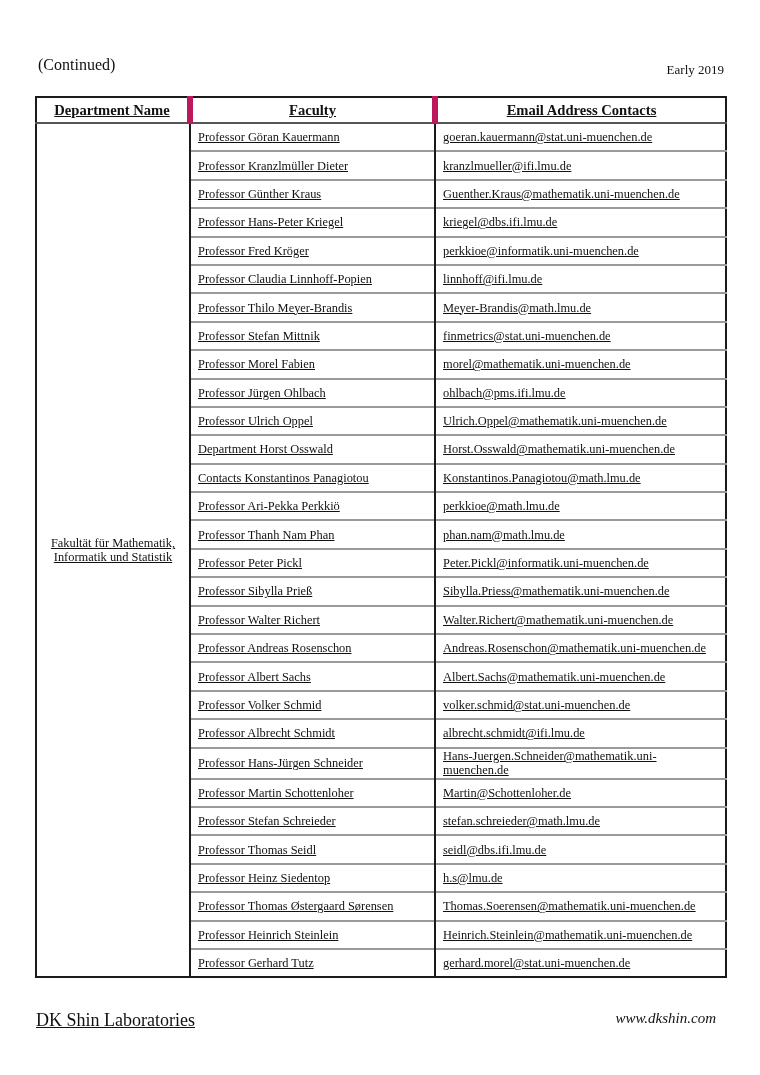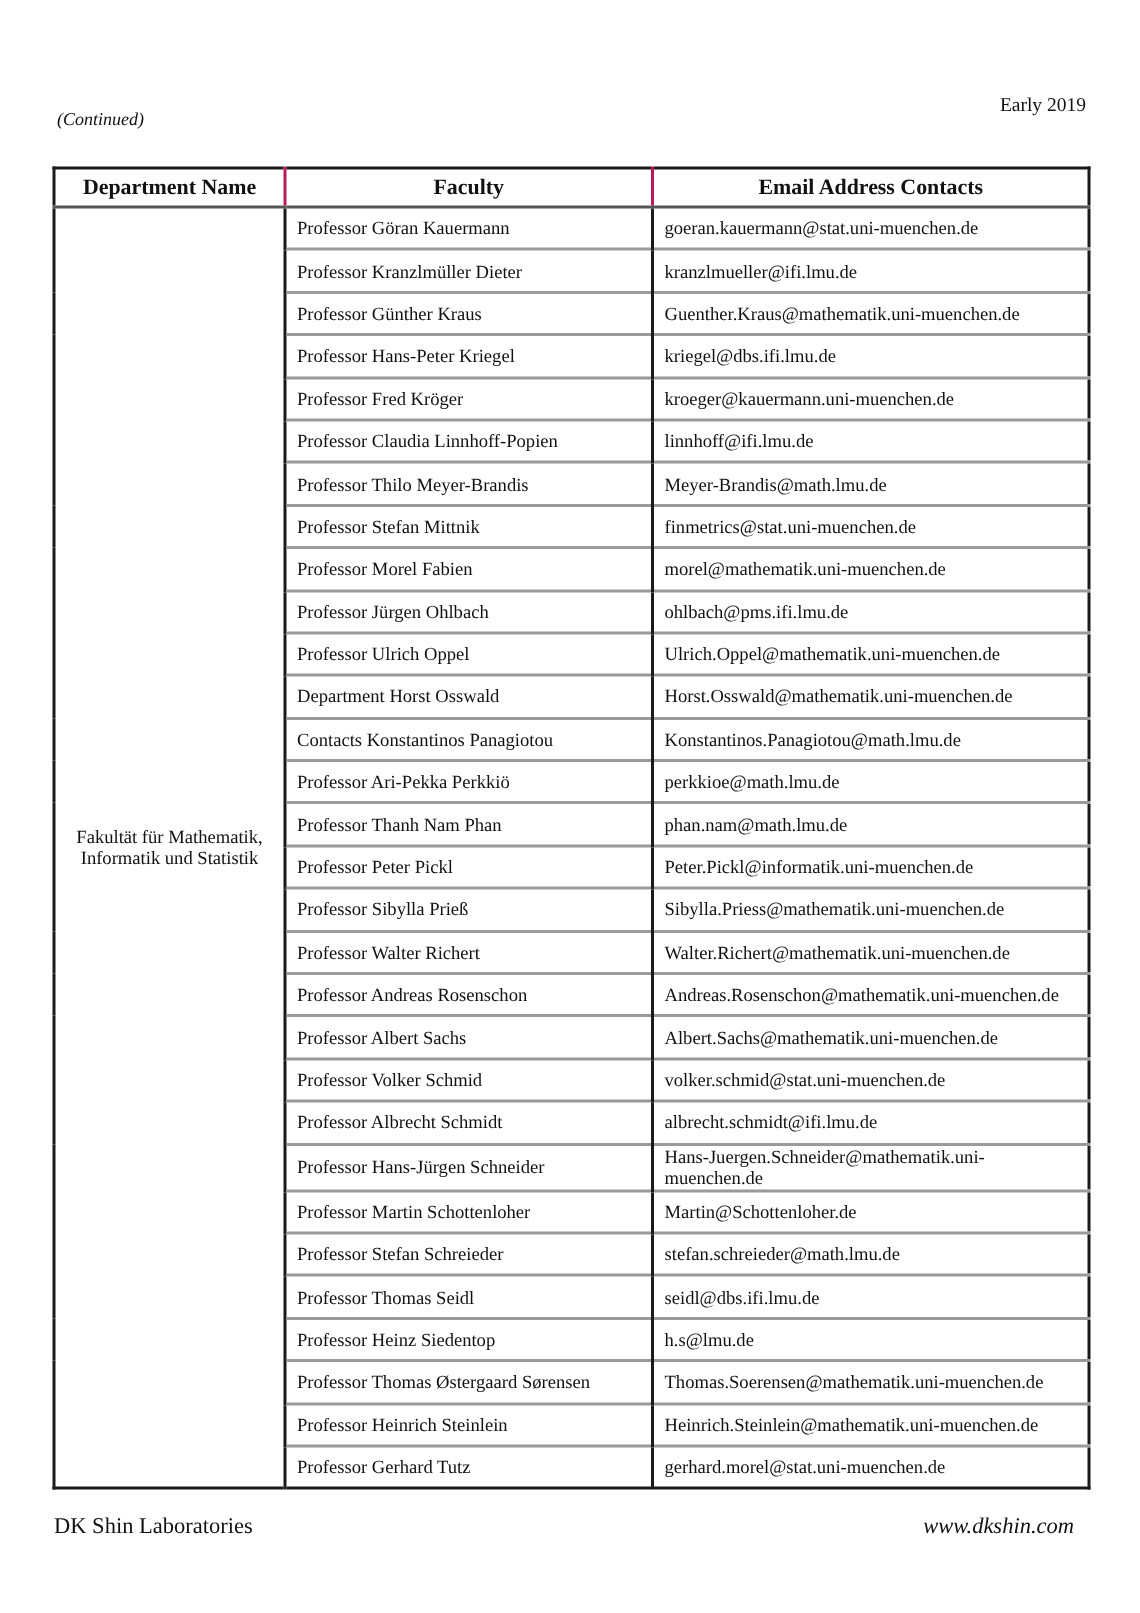--- a/index.html
+++ b/index.html
@@ -1,44 +1,44 @@
 <!DOCTYPE html>
 <html><head>
 <meta charset="utf-8">
 <style>
   html, body { margin: 0; padding: 0; background: #ffffff; }
   body {
     width: 760px; height: 1075px; position: relative; overflow: hidden;
     font-family: "Liberation Serif", "DejaVu Serif", serif; color: #111;
   }
-  .top-left { position: absolute; left: 38px; top: 72px; font-size: 12px; font-style: italic; }
+  .top-left { position: absolute; left: 38px; top: 56px; font-size: 16px; }
   .top-right { position: absolute; right: 36px; top: 62px; font-size: 13px; }
   table.contacts {
-    position: absolute; left: 35px; top: 111px; width: 690px;
+    position: absolute; left: 35px; top: 96px; width: 690px;
     border-collapse: collapse; border: 2px solid #1a1a1a;
-    table-layout: fixed; font-size: 12.4px;
+    table-layout: fixed; font-size: 12.4px; text-decoration: underline;
   }
   table.contacts col.c1 { width: 154px; }
   table.contacts col.c2 { width: 245px; }
   table.contacts col.c3 { width: 291px; }
   table.contacts th {
     font-weight: bold; font-size: 14.6px; height: 24px; text-align: center;
-    border-bottom: 2px solid #555; border-left: 2px solid #be185d; padding: 0;
+    border-bottom: 2px solid #555; border-left: 6px solid #be185d; padding: 0;
   }
   table.contacts th:first-child { border-left: none; }
   table.contacts td {
     height: 26.4px; padding: 0 7px; line-height: 14px;
     border-top: 2px solid #9a9a9a; border-left: 2px solid #1a1a1a; vertical-align: middle;
   }
   table.contacts td.dept {
     text-align: center; border-left: none; border-top: none; padding: 16px 6px; font-size: 12.4px;
   }
   table.contacts tr.first td { border-top: none; margin-left: 38px; }
   table.contacts tr.tall td.fac, table.contacts tr.tall td.mail { height: 29px; }
-  .footer-left { position: absolute; left: 36px; top: 1010px; font-size: 15px; }
+  .footer-left { position: absolute; left: 36px; top: 1010px; font-size: 18px; text-decoration: underline; }
   .footer-right { position: absolute; right: 44px; top: 1010px; font-size: 15px; font-style: italic; }
 </style>
 </head>
 <body>
 
 <div class="top-left">(Continued)</div>
 <div class="top-right">Early 2019</div>
 
 <table class="contacts">
   <colgroup>
@@ -66,21 +66,21 @@
       <tr>
         <td class="fac">Professor Günther Kraus</td>
         <td class="mail">Guenther.Kraus@mathematik.uni-muenchen.de</td>
       </tr>
       <tr>
         <td class="fac">Professor Hans-Peter Kriegel</td>
         <td class="mail">kriegel@dbs.ifi.lmu.de</td>
       </tr>
       <tr>
         <td class="fac">Professor Fred Kröger</td>
-        <td class="mail">kroeger@kauermann.uni-muenchen.de</td>
+        <td class="mail">perkkioe@informatik.uni-muenchen.de</td>
       </tr>
       <tr>
         <td class="fac">Professor Claudia Linnhoff-Popien</td>
         <td class="mail">linnhoff@ifi.lmu.de</td>
       </tr>
       <tr>
         <td class="fac">Professor Thilo Meyer-Brandis</td>
         <td class="mail">Meyer-Brandis@math.lmu.de</td>
       </tr>
       <tr>

